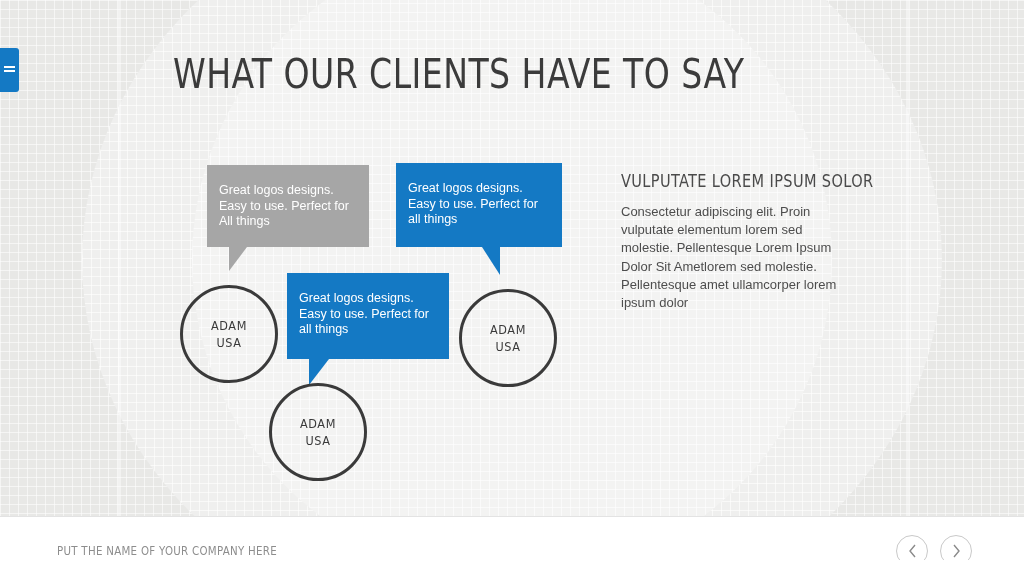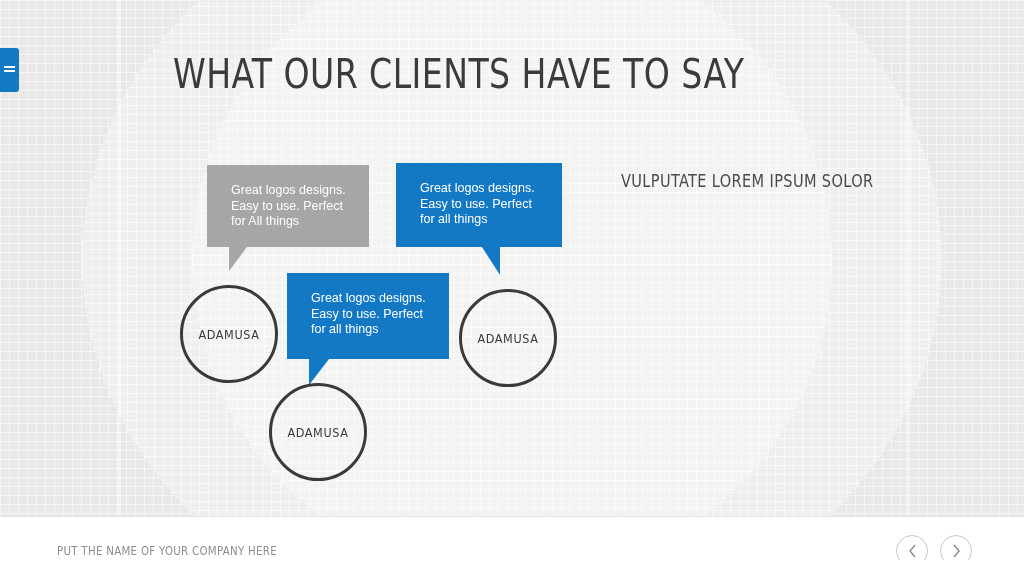--- a/index.html
+++ b/index.html
@@ -121,21 +121,21 @@
     font-weight: 400;
     transform: scaleX(0.92);
     transform-origin: left top;
     white-space: nowrap;
   }
 
   
   .bubble {
     position: absolute;
     box-sizing: border-box;
-    padding: 18px 16px 14px 24px;
+    padding: 18px 16px 14px 12px;
     font-size: 12.5px;
     line-height: 15.5px;
     color: #ffffff;
   }
   .bubble .tail {
     position: absolute;
     width: 0;
     height: 0;
   }
   .bubble-gray {
@@ -184,21 +184,21 @@
     border-bottom: 26px solid transparent;
   }
 
   
   .avatar {
     position: absolute;
     box-sizing: border-box;
     border: 3px solid #3a3a3a;
     border-radius: 50%;
     display: flex;
-    flex-direction: row;
+    flex-direction: column;
     align-items: center;
     justify-content: center;
     color: #3a3a3a;
     font-size: 12.5px;
     line-height: 17px;
     letter-spacing: 0.6px;
     font-family: "DejaVu Sans Condensed", "Liberation Sans Narrow", "Liberation Sans", sans-serif;
     background: transparent;
   }
   #avatar1 { left: 180px; top: 285px; width: 98px; height: 98px; }
@@ -305,20 +305,21 @@
   <div class="avatar" id="avatar2">
     <span>ADAM</span>
     <span>USA</span>
   </div>
   <div class="avatar" id="avatar3">
     <span>ADAM</span>
     <span>USA</span>
   </div>
 
   <div class="side-heading">VULPUTATE LOREM IPSUM SOLOR</div>
+  <div class="side-para" id="para1">Consectetur adipiscing elit. Proin vulputate elementum lorem sed molestie. Pellentesque Lorem Ipsum Dolor Sit Ametlorem sed molestie. Pellentesque amet ullamcorper lorem ipsum dolor</div>
 
   <div class="footer-text">PUT THE NAME OF YOUR COMPANY HERE</div>
 
   <div class="nav-btn" id="prev-btn">
     <svg width="9" height="14" viewBox="0 0 9 14">
       <polyline points="7,1 2,7 7,13" fill="none" stroke="#8a8a8a" stroke-width="1.4"></polyline>
     </svg>
   </div>
   <div class="nav-btn" id="next-btn">
     <svg width="9" height="14" viewBox="0 0 9 14">

